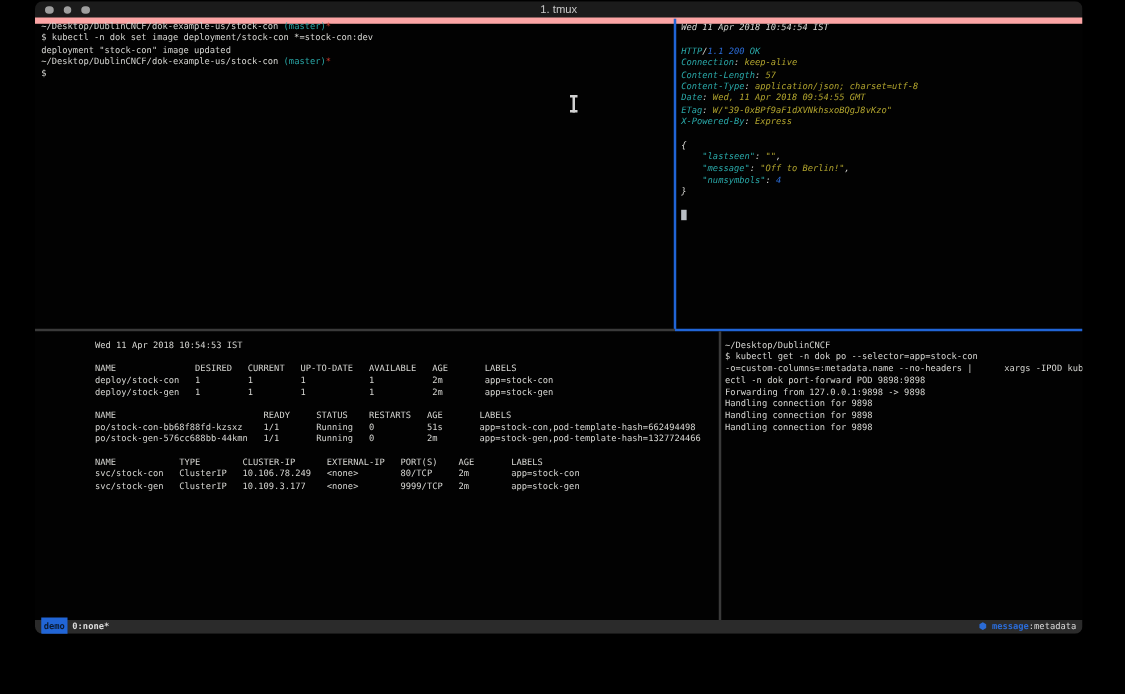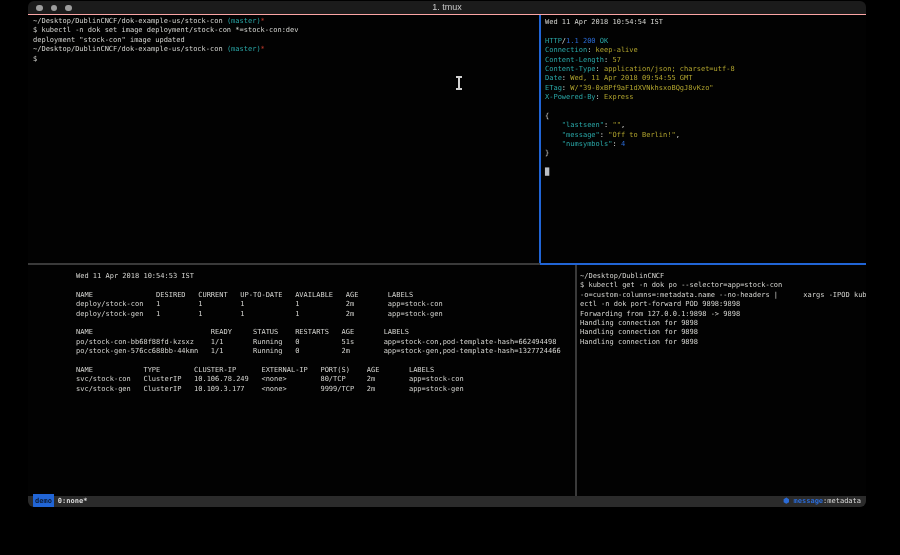--- a/index.html
+++ b/index.html
@@ -1,30 +1,30 @@
 <!DOCTYPE html>
 <html><head>
 <meta charset="utf-8">
 <style>
   html,body{margin:0;padding:0;background:#000;width:900px;height:555px;overflow:hidden;}
   .stage{position:relative;width:900px;height:555px;background:#000;
          font-family:"DejaVu Sans Mono",monospace;}
   .window{position:absolute;left:28px;top:1px;width:838px;height:506px;
           background:#020202;border-radius:6px;overflow:hidden;}
-  .titlebar{position:relative;height:13px;background:#1b1b1b;border-bottom:1px solid #fca5a5;}
+  .titlebar{position:relative;height:13px;background:#1b1b1b;border-bottom:5px solid #fca5a5;}
   .lights{position:absolute;left:8px;top:3.5px;display:flex;gap:8px;}
   .light{width:6.5px;height:6.5px;border-radius:50%;background:#9e9e9e;border:none;padding:0;}
   .wtitle{position:absolute;left:0;right:0;top:1px;text-align:center;
           font-family:"Liberation Sans",sans-serif;font-size:9px;color:#c9c9c9;}
   .panes{position:absolute;left:0;top:14px;width:838px;height:481px;}
   .pane{position:absolute;overflow:hidden;white-space:pre;
         font-size:7px;line-height:9.4px;color:#d6d6d2;}
   .pane .ln{height:9.4px;}
   .pane-tl{left:0;top:0;width:511px;height:248px;padding:2px 0 0 5px;}
-  .pane-tr{left:513px;top:0;width:323px;height:248px;padding:3px 0 0 4px;}
+  .pane-tr{left:513px;top:0;width:323px;height:248px;padding:3px 0 0 4px;font-style:italic;}
   .pane-bl{left:0;top:250px;width:545px;height:231px;padding:7px 0 0 5px;margin-left:43px;}
   .pane-br{left:549px;top:250px;width:287px;height:231px;padding:7px 0 0 3px;}
   .div-v-active{position:absolute;left:511px;top:0;width:1.5px;height:249px;background:#2165d6;}
   .div-h-inactive{position:absolute;left:0;top:248px;width:512px;height:1.5px;background:#3a3a3a;}
   .div-h-active{position:absolute;left:512px;top:248px;width:326px;height:1.5px;background:#2165d6;}
   .div-v-inactive{position:absolute;left:547px;top:249.5px;width:1.5px;height:231.5px;background:#3a3a3a;}
   .seg-fg{color:#d6d6d2;}
   .seg-cyan{color:#2aa8a8;text-align:right;}
   .seg-yellow{color:#b1a42e;}
   .seg-blue{color:#2b6bd6;}

